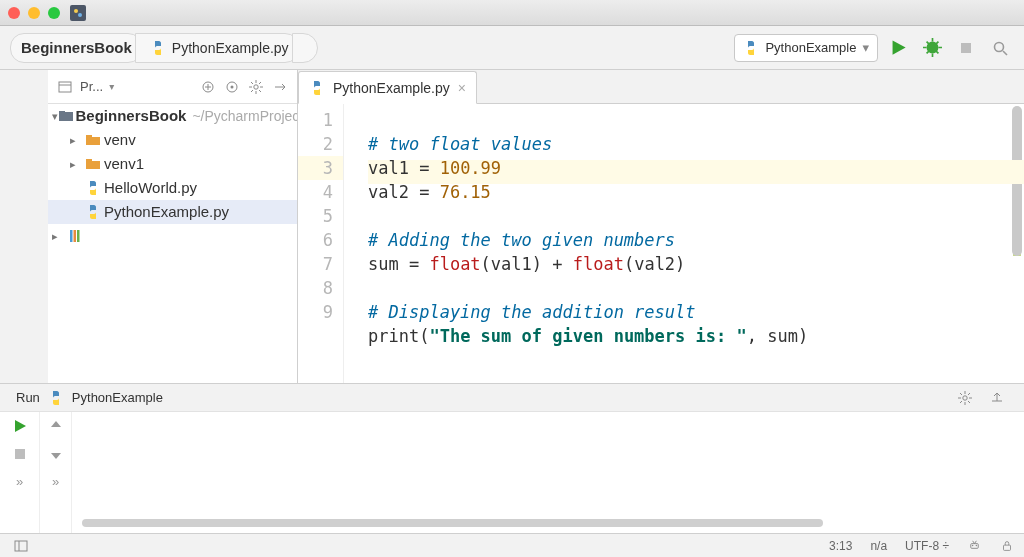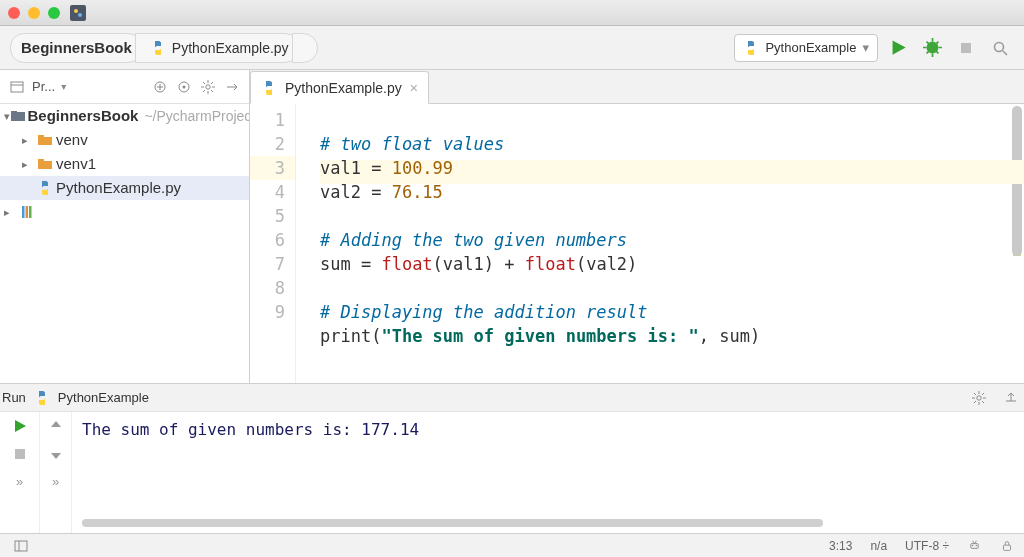--- a/index.html
+++ b/index.html
@@ -18,21 +18,21 @@
   .crumb { display:flex; align-items:center; height:30px; padding: 0 10px 0 14px; background:#f7f7f7; border:1px solid #d7d7d7; border-radius: 0 15px 15px 0; margin-left:-8px; font-size:14px; }
   .crumb:first-child { border-radius:14px 15px 15px 14px; margin-left:0; padding-left:10px; font-weight:bold; font-size:15px;}
   .crumb:last-child { width:16px; padding:0 6px;}
   .crumb .picon{ margin-right:6px; }
   .spacer { flex:1; }
   .run-config { height:28px; background:#fff; border:1px solid #c8c8c8; border-radius:4px; display:flex; align-items:center; padding:0 8px; gap:6px; font-size:13px;}
   .run-config .chev{color:#888;}
   .tb-btn { width:28px; height:28px; display:flex; align-items:center; justify-content:center; margin-left:6px; }
   
   
-  .main { display:flex; height: calc(557px - 26px - 44px - 150px - 24px); }
+  .main { display:flex; height: calc(557px - 26px - 44px - 150px - 24px); margin-left: 48px; }
   
   
   .proj { width:250px; background:#fff; border-right:1px solid #cfcfcf; display:flex; flex-direction:column; }
   .proj-hdr { height:34px; border-bottom:1px solid #e0e0e0; display:flex; align-items:center; padding:0 6px; gap:2px; color:#666;}
   .proj-hdr .lbl{ font-size:13px; margin:0 4px 0 2px; color:#555;}
   .ph-btn{ width:22px; height:22px; display:flex; align-items:center; justify-content:center; }
   .tree { font-size:15px; line-height:24px; }
   .tree-row { display:flex; align-items:center; height:24px; padding-left:4px; white-space:nowrap; overflow:hidden;}
   .tree-row.sel { background:#e6ebf7; }
   .tree-row .arrow{ width:14px; color:#777; font-size:11px; }
@@ -57,21 +57,21 @@
   .c-num{ color:#a16207;}
   .c-fn{ color:#b91c1c;text-align:right;}
   .c-str{ color:#00695c; font-weight:bold;}
   .canvas-mark{ position:absolute; right:3px; top:6px; width:8px; height:10px; background:#f7e27a;}
   .canvas-mark2{ position:absolute; right:3px; top:144px; width:8px; height:8px; background:#c7d88c;}
   .scroll-v{ position:absolute; right:0; top:34px; width:14px; bottom:0;}
   .scroll-v::after{ content:""; position:absolute; right:2px; top:2px; width:10px; height:150px; background:#c9c9c9; border-radius:5px;}
   
   
   .run-panel{ height:150px; border-top:1px solid #cfcfcf; background:#fff; display:flex; flex-direction:column; }
-  .run-hdr{ height:28px; background:#f2f2f2; border-bottom:1px solid #e2e2e2; display:flex; align-items:center; padding:0 2px; gap:8px; font-size:13px;}
+  .run-hdr{ height:28px; background:#f2f2f2; border-bottom:1px solid #e2e2e2; display:flex; align-items:center; padding:0 16px; gap:8px; font-size:13px;}
   .run-hdr .right{ margin-left:auto; display:flex; gap:10px; color:#888;}
   .run-body{ flex:1; display:flex;}
   .run-gutter{ width:40px; display:flex; flex-direction:column; align-items:center; padding-top:6px; gap:12px; border-right:1px solid #eee;}
   .run-gutter2{ width:32px; display:flex; flex-direction:column; align-items:center; padding-top:6px; gap:12px; border-right:1px solid #eee;}
   .console{ flex:1; font-family: Menlo, Consolas, monospace; font-size:16px; padding:8px 10px; color:#1a1a5e; position:relative;}
   .console .line{ height:22px;}
   .console .proc{ color:#2e5caa; margin-top:14px;}
   .console-scroll{ position:absolute; left:10px; right:16px; bottom:4px; height:12px;}
   .console-scroll::after{ content:""; position:absolute; left:0; top:2px; height:8px; width:80%; background:#cfcfcf; border-radius:4px;}
   
@@ -214,20 +214,30 @@
           <div class="tree-row depth1">
             <span class="arrow">▸</span>
             <span class="ficon">
               <svg viewBox="0 0 16 16">
                 <rect x="1" y="5" width="14" height="8" fill="#e9a03b"></rect>
                 <rect x="1" y="3" width="6" height="4" fill="#e9a03b"></rect>
               </svg>
             </span>
             <span class="name">venv1</span>
           </div>
+          <div class="tree-row depth1">
+            <span class="arrow"></span>
+            <span class="ficon">
+              <svg viewBox="0 0 16 16">
+                <path d="M5 1h4c1 0 2 1 2 2v3H7c-1 0-2 1-2 2V1z" fill="#4b8bbe"></path>
+                <path d="M11 15H7c-1 0-2-1-2-2v-3h4c1 0 2-1 2-2v7z" fill="#ffd43b"></path>
+              </svg>
+            </span>
+            <span class="name">HelloWorld.py</span>
+          </div>
           <div class="tree-row depth1 sel">
             <span class="arrow"></span>
             <span class="ficon">
               <svg viewBox="0 0 16 16">
                 <path d="M5 1h4c1 0 2 1 2 2v3H7c-1 0-2 1-2 2V1z" fill="#4b8bbe"></path>
                 <path d="M11 15H7c-1 0-2-1-2-2v-3h4c1 0 2-1 2-2v7z" fill="#ffd43b"></path>
               </svg>
             </span>
             <span class="name">PythonExample.py</span>
           </div>
@@ -324,21 +334,20 @@
           </svg>
         </span>
       <span>
           <svg viewBox="0 0 16 16">
             <path d="M8 13l5-6H3z" fill="#9a9a9a"></path>
           </svg>
         </span>
       <span style="color:#999;">»</span>
     </div>
     <div class="console">
-      <div class="line">The sum of given numbers is:  177.14</div>
       <div class="console-scroll"></div>
     </div>
   </div>
 </div>
 
 <div class="status">
   <span class="ph-btn">
       <svg viewBox="0 0 16 16">
         <rect x="2" y="3" width="12" height="10" fill="none" stroke="#8a8a8a"></rect>
         <path d="M6 3v10" stroke="#8a8a8a"></path>

